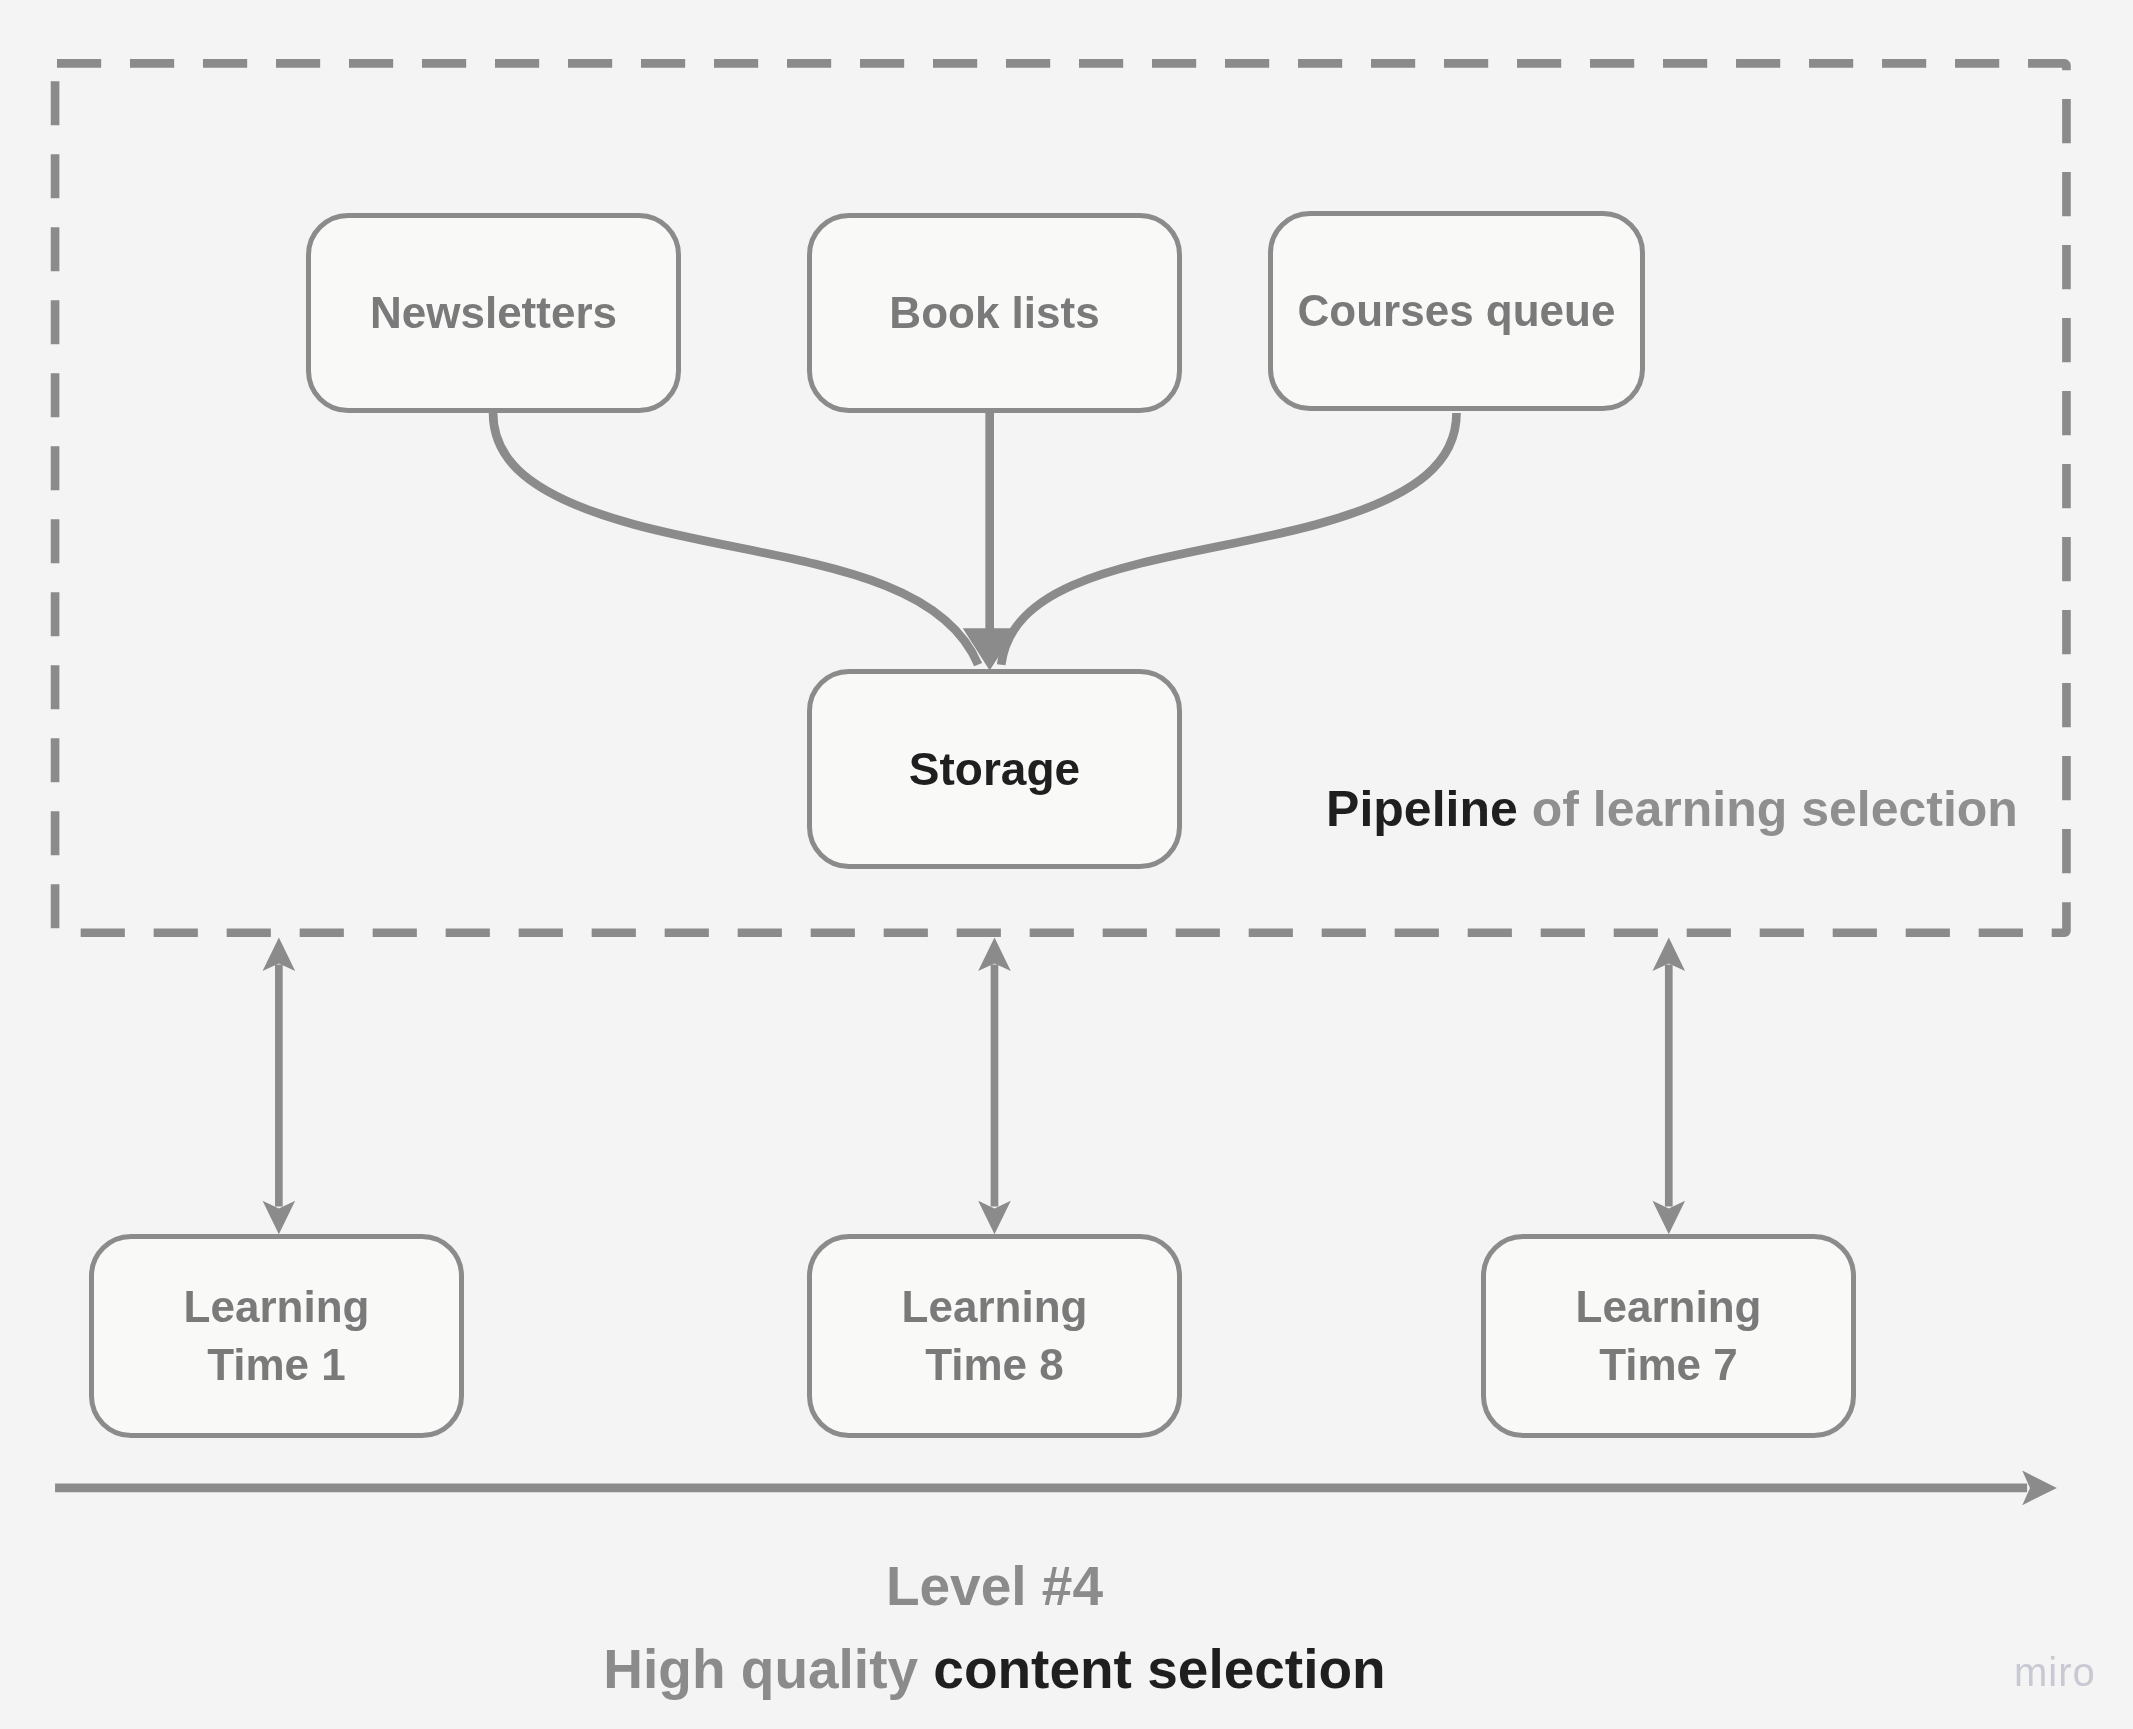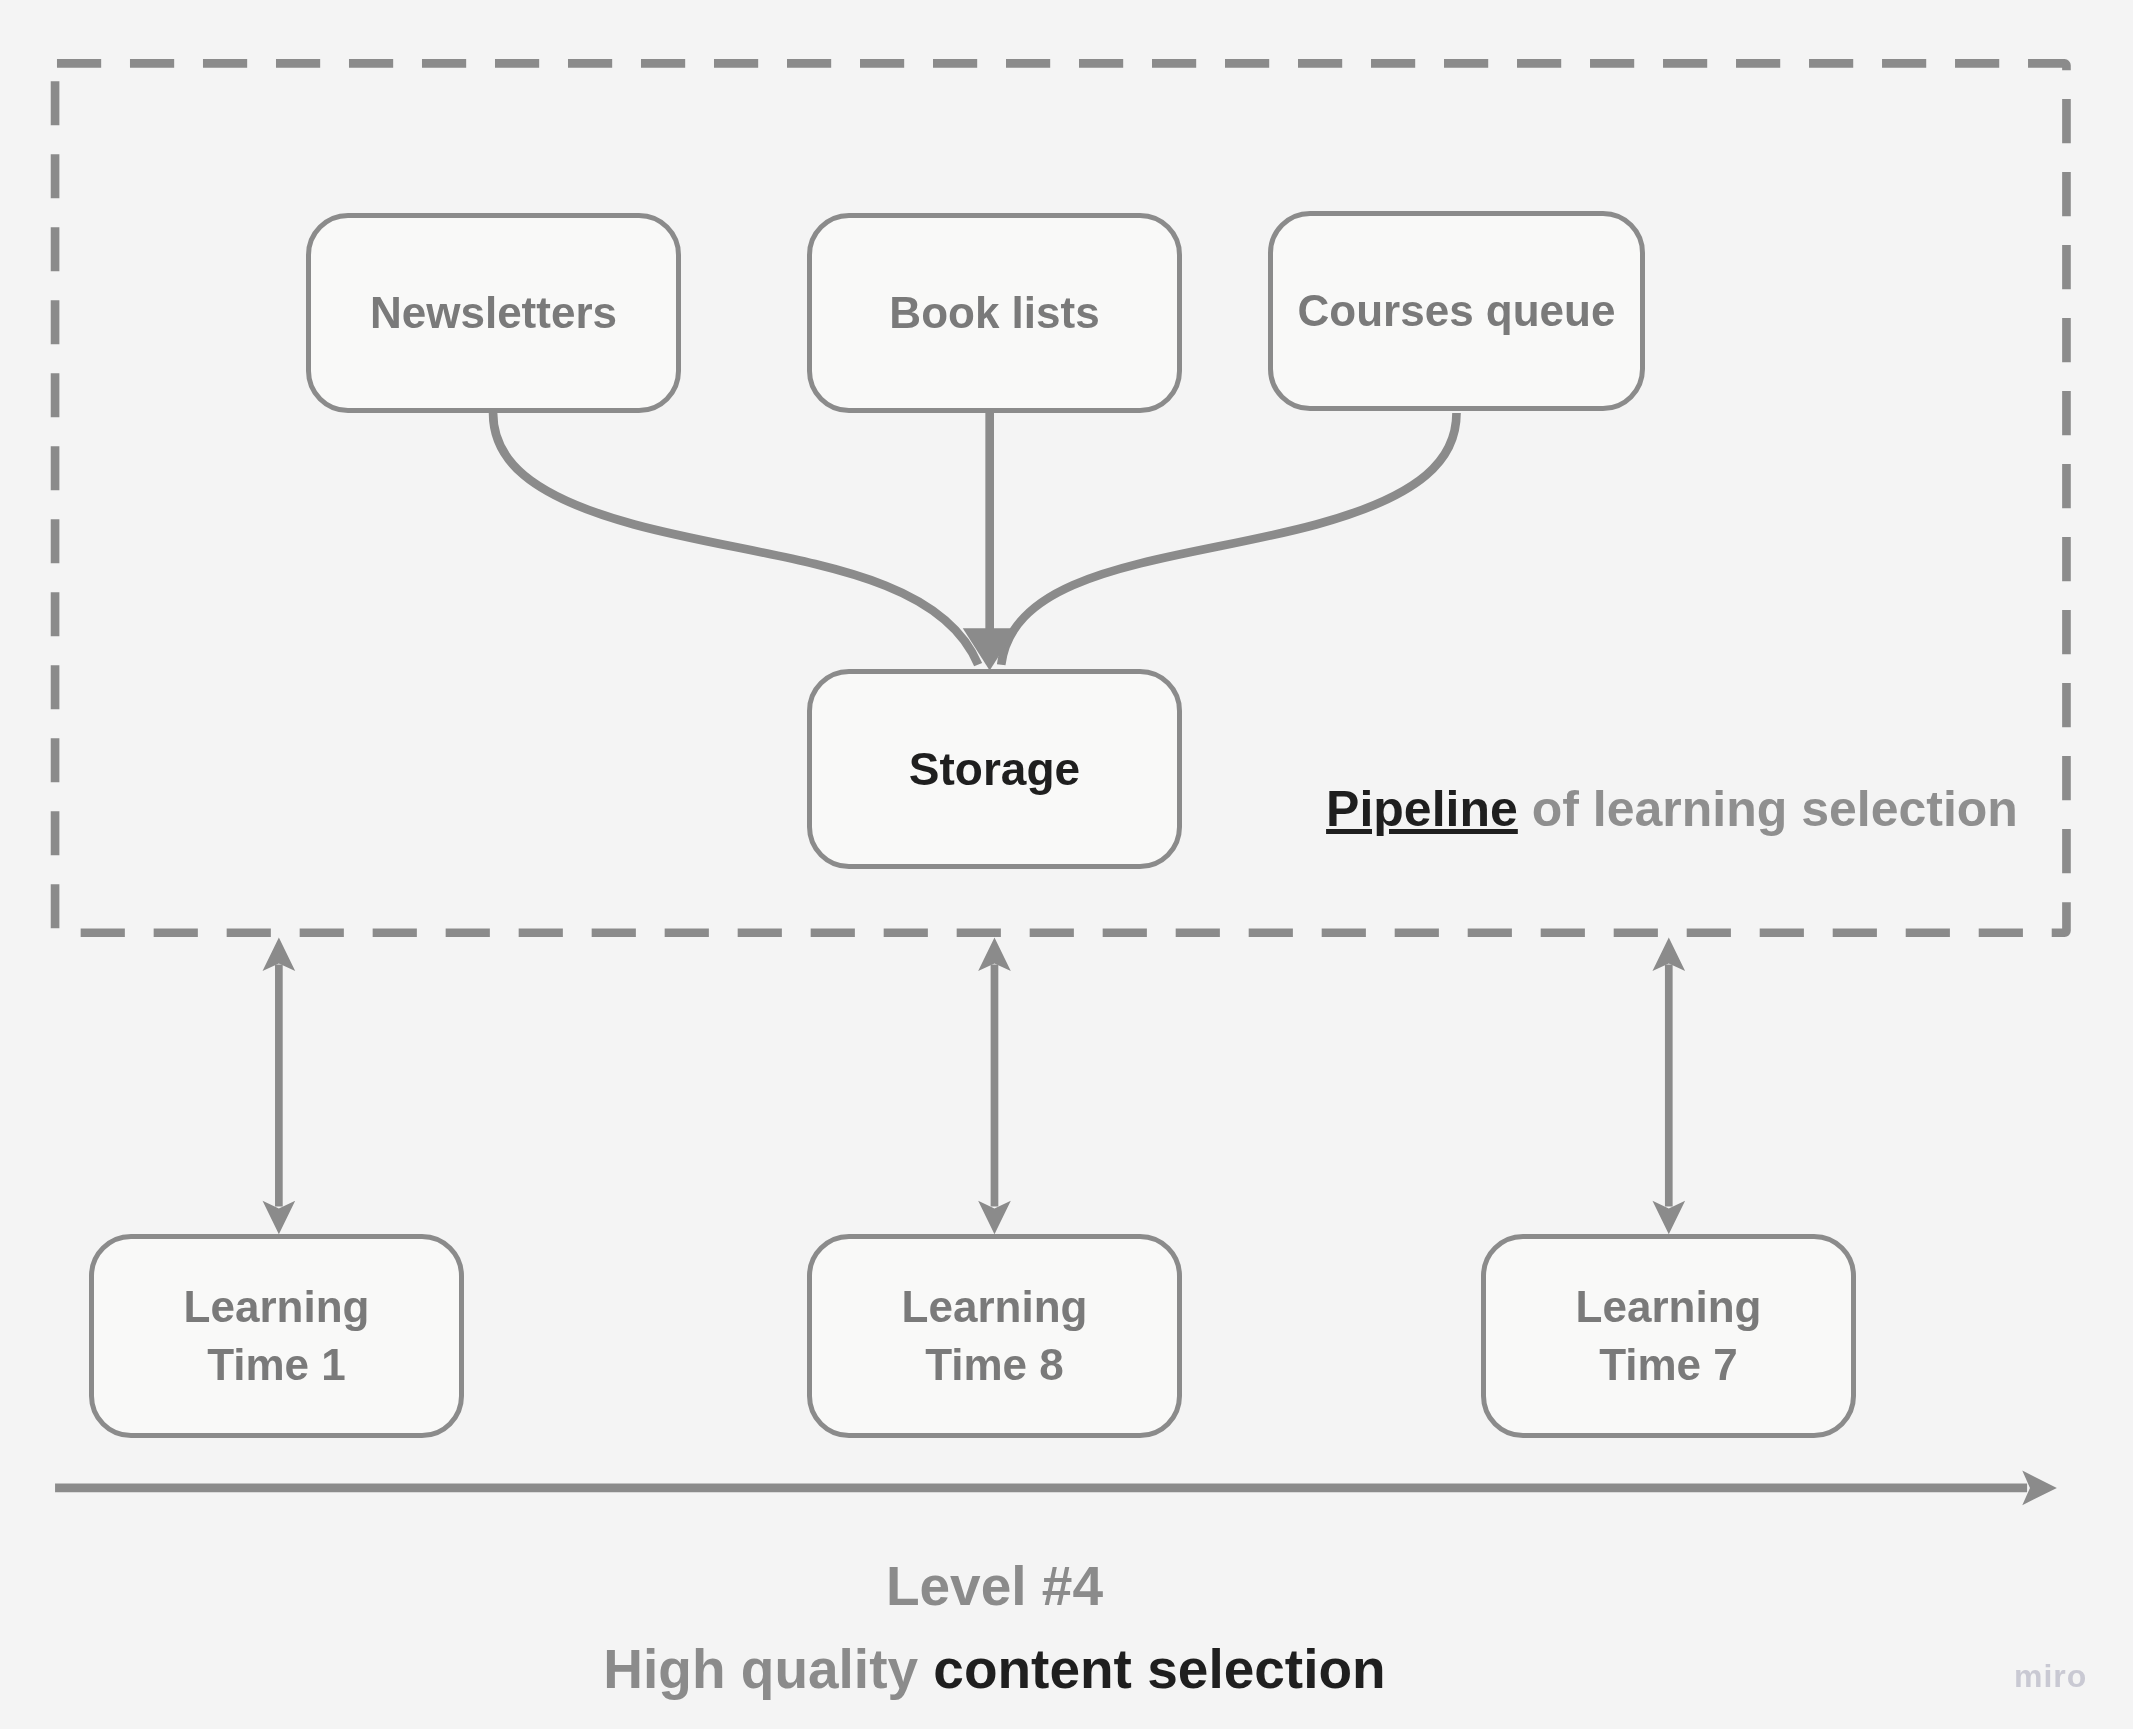--- a/index.html
+++ b/index.html
@@ -42,34 +42,33 @@
     font-weight:700;font-size:44px;line-height:1.32;
   }
   .node.dark{color:var(--text_dark);font-size:46px;}
 
   .pipeline-label{
     position:absolute;left:1230px;top:780px;width:884px;
     text-align:center;font-weight:700;font-size:50px;
     color:var(--pipeline_gray);
     white-space:nowrap;
   }
-  .pipeline-label .bold{color:var(--text_dark);text-decoration:underline;}
+  .pipeline-label .bold{color:var(--text_dark);}
 
   .caption{
     position:absolute;left:322px;top:1545px;width:1345px;
     text-align:center;font-weight:700;font-size:55px;line-height:1.5;
     color:var(--caption_gray);
   }
   .caption .dark{color:var(--text_dark);margin-top:35px;}
 
   .watermark{
     position:absolute;left:2014px;top:1650px;
-    font-size:32px;font-weight:700;letter-spacing:1px;
+    font-size:40px;font-weight:400;letter-spacing:1px;
     color:var(--watermark);
-    margin-top:8px;
   }
 </style>
 </head>
 <body>
 
 <div class="canvas">
 
   <svg class="layer" viewBox="0 0 2221 1800">
 
     <rect class="dashed-frame" x="57" y="66" width="2094" height="905" rx="2"></rect>

